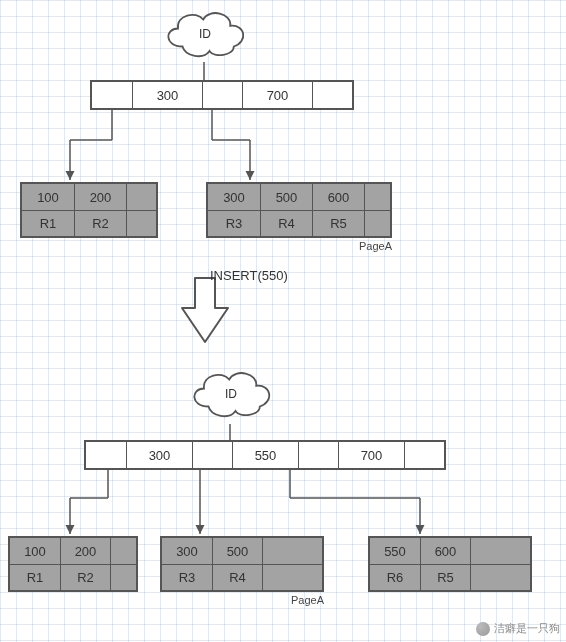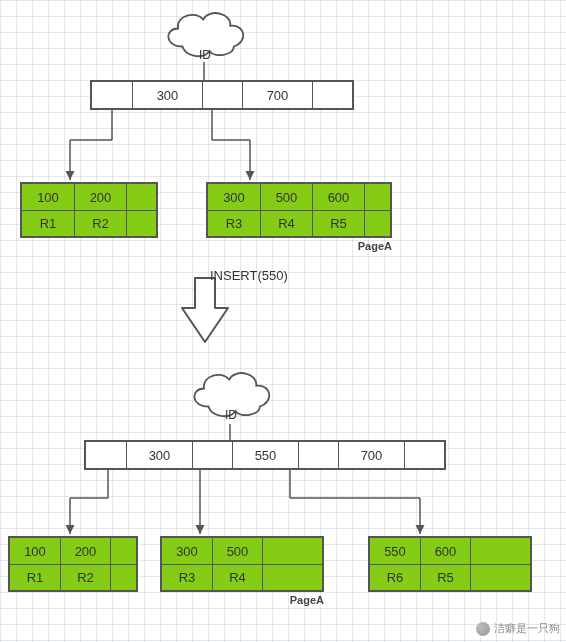--- a/index.html
+++ b/index.html
@@ -11,55 +11,55 @@
       linear-gradient(to right,rgba(160,180,200,0.30) 1px,transparent 1px),
       linear-gradient(to bottom,rgba(160,180,200,0.30) 1px,transparent 1px);
     background-size:16px 16px;
     background-color:#fff;
     position:relative;
   }
   .canvas{position:absolute;inset:0;}
   
   .cloud{
     position:absolute;
-    display:flex;align-items:flex-end;justify-content:center;
+    display:flex;align-items:center;justify-content:center;
     font-size:12px;
   }
   .cloud svg{position:absolute;inset:0;}
   .cloud span{position:relative;}
   
   .keyrow{
     position:absolute;display:flex;
     border:2px solid #555;
     background:#fff;
     box-sizing:border-box;
   }
   .keyrow .cell{
     border-left:1px solid #555;
     display:flex;align-items:center;justify-content:center;
     height:26px;box-sizing:border-box;
   }
   .keyrow .cell:first-child{border-left:0;}
   
   .leaf-wrap{position:absolute;}
   .leaf{
-    border:2px solid #555;background:#84cc16;
+    border:2px solid #555;background:#a3a3a3;
     display:flex;flex-direction:column;
     box-sizing:border-box;
   }
   .leaf .row{display:flex;}
   .leaf .row + .row .cell{border-top:1px solid #555;}
   .leaf .cell{
     border-left:1px solid #555;
     display:flex;align-items:center;justify-content:center;
     height:26px;box-sizing:border-box;
   }
   .leaf .row .cell:first-child{border-left:0;}
   .page-label{
-    text-align:right;font-size:11px;padding-top:2px;color:#444;font-weight:bold;
+    text-align:right;font-size:11px;padding-top:2px;color:#444;
   }
   
   svg.lines{position:absolute;inset:0;width:566px;height:642px;pointer-events:none;}
   svg.lines line{stroke:#555;stroke-width:1.5;}
   .arrowhead{fill:#555;}
   
   .fat-arrow{position:absolute;}
   .insert-label{position:absolute;font-size:13px;}
   
   .watermark{

